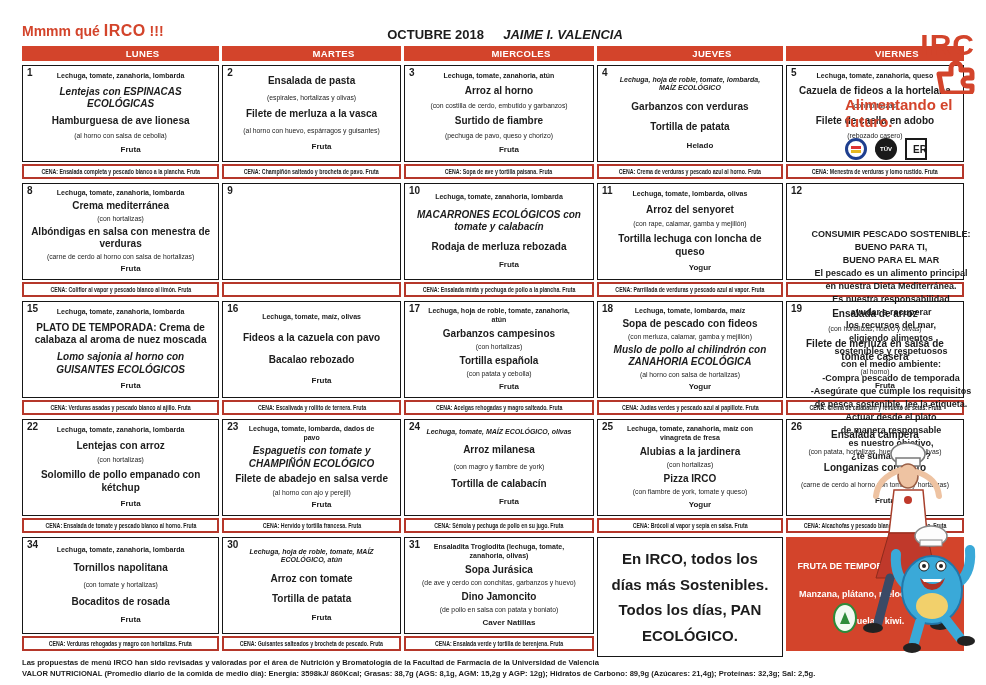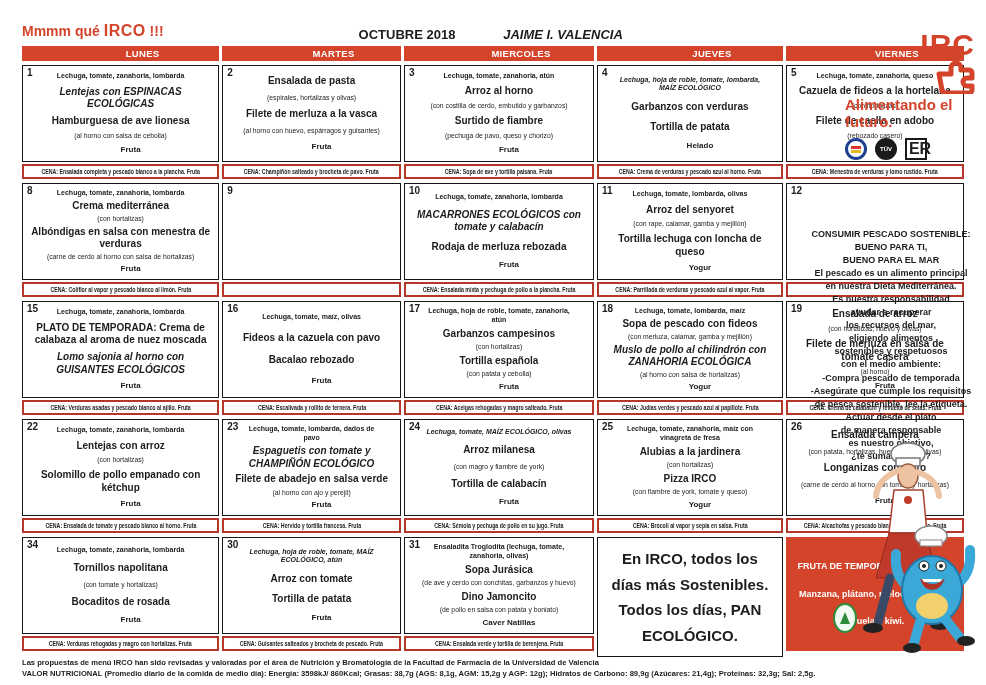--- a/index.html
+++ b/index.html
@@ -6,21 +6,21 @@
     --red:#d3442b;
     --cena-border:#b5372a;
     --ink:#1c1c1c;
   }
   *{box-sizing:border-box;margin:0;padding:0;}
   body{background:#fff;font-family:"Liberation Sans",sans-serif;color:var(--ink);}
   .page{position:relative;width:986px;height:685px;background:#fff;overflow:hidden;}
 
   .brand{position:absolute;left:22px;top:22px;font-size:14px;color:var(--red);font-weight:700;}
   .brand .brand-strong{font-weight:800;font-size:16px;letter-spacing:.5px;}
-  .month-title{position:absolute;left:330px;top:27px;width:154px;text-align:center;font-size:13px;font-weight:700;}
+  .month-title{position:absolute;left:330px;top:27px;width:154px;text-align:right;font-size:13px;font-weight:700;}
   .school-name{position:absolute;left:478px;top:27px;width:170px;text-align:center;font-size:13px;font-weight:700;font-style:italic;}
 
   .grid{position:absolute;left:22px;top:46px;width:770px;display:grid;grid-template-columns:repeat(5,1fr);column-gap:3px;}
   .dow{background:var(--red);color:#fff;font-size:9.5px;font-weight:700;text-align:center;height:15px;line-height:15px;letter-spacing:.3px;padding-left:44px;}
   .cellwrap{margin-top:4px;height:114px;display:flex;flex-direction:column;}
   .daybox{position:relative;flex:1;border:1.5px solid #161616;background:#fff;}
   .daynum{position:absolute;top:1px;left:4px;font-size:10px;font-weight:700;}
   .lines{position:absolute;inset:0;padding:2px 5px;display:flex;flex-direction:column;justify-content:space-evenly;align-items:center;text-align:center;line-height:1.25;}
   .t-salad{font-size:7px;font-weight:700;padding:0 14px;}
   .t-salad-eco{font-size:7px;font-weight:700;font-style:italic;padding:0 14px;}
@@ -36,21 +36,21 @@
   .logo-block{position:absolute;left:845px;top:30px;width:130px;text-align:left;}
   .logo-row{display:flex;align-items:flex-end;flex-direction:column;}
   .logo-text{color:var(--red);font-weight:800;font-size:30px;letter-spacing:1px;line-height:30px;}
   .logo-tagline{color:var(--red);font-weight:700;font-size:15px;margin-top:2px;}
   .cert-row{display:flex;gap:8px;margin-top:8px;align-items:center;}
   .cert-circle-blue{width:22px;height:22px;border-radius:50%;border:3px solid #1f3f8f;display:flex;flex-direction:column;justify-content:center;align-items:center;gap:1px;}
   .cert-circle-blue i{display:block;width:10px;height:3px;background:#d33;}
   .cert-circle-blue i.y{background:#e8b820;}
   .cert-circle-black{width:22px;height:22px;border-radius:50%;background:#1a1a1a;display:flex;align-items:center;justify-content:center;}
   .cert-circle-black b{color:#fff;font-size:6px;font-weight:700;}
-  .cert-square-er{width:22px;height:22px;border:2px solid #1a1a1a;display:flex;align-items:center;justify-content:center;font-weight:800;font-size:16px;background:#fff;padding-left:8px;}
+  .cert-square-er{width:22px;height:22px;border:2px solid #1a1a1a;display:flex;align-items:center;justify-content:center;font-weight:800;font-size:10px;background:#fff;padding-left:8px;}
 
   .fish-text{position:absolute;left:798px;top:228px;width:186px;text-align:center;font-size:9px;font-weight:700;line-height:1.45;}
 
   .illustration{position:absolute;left:828px;top:438px;}
 
   .footer{position:absolute;left:22px;top:657px;width:945px;font-size:7.6px;font-weight:700;line-height:1.45;}
 </style>
 </head>
 <body>
 

